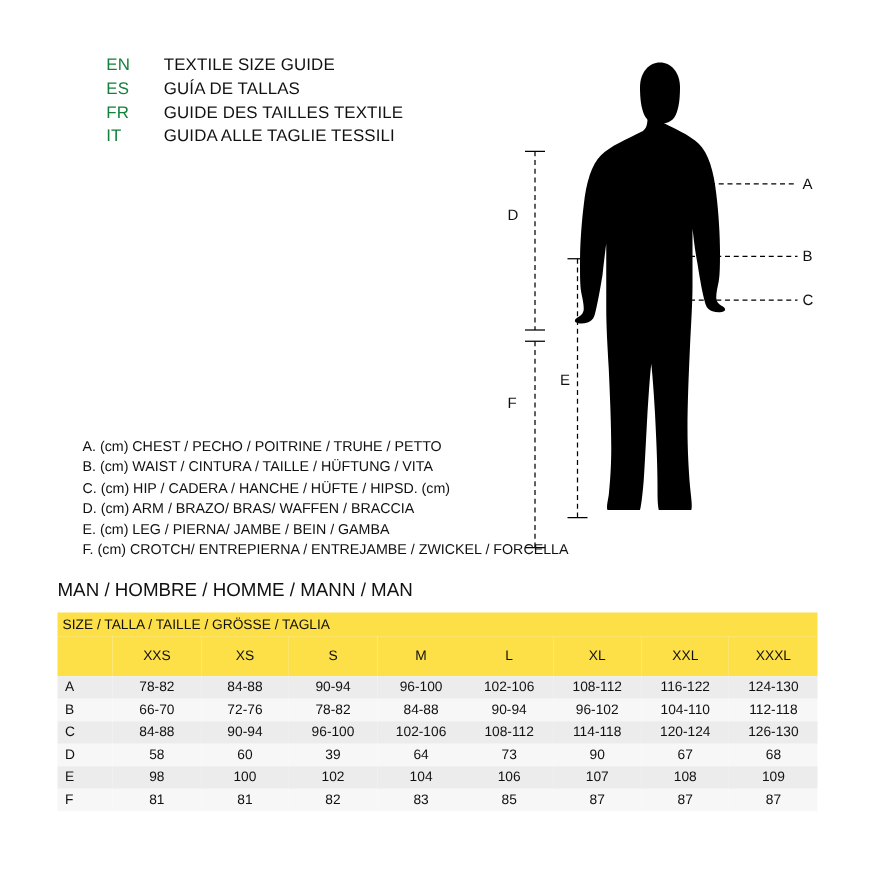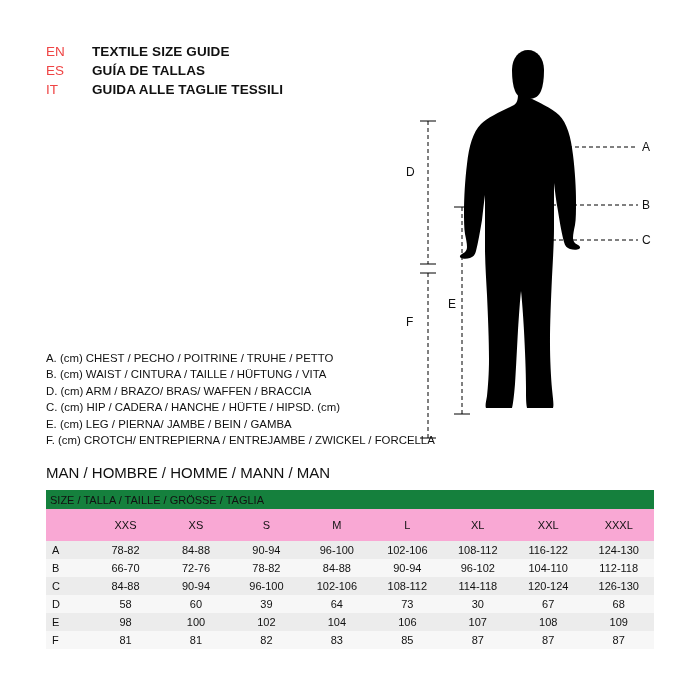--- a/index.html
+++ b/index.html
@@ -26,39 +26,40 @@
   .lang-row {
     display: flex;
     align-items: baseline;
     height: 19px;
     font-size: 13.5px;
     letter-spacing: 0.1px;
   }
   .lang-code {
     width: 46px;
     flex: 0 0 46px;
-    color: #ef4444;
+    color: #15803d;
+    margin-left: 39px;
   }
   .lang-title {
     color: #111;
-    font-weight: bold;
   }
 
   
   #legend {
     position: absolute;
     left: 46px;
     top: 350px;
     width: 420px;
   }
   .legend-row {
     font-size: 11.4px;
     line-height: 16.4px;
     color: #111;
     white-space: nowrap;
+    margin-left: 20px;
   }
   #gender-line {
     position: absolute;
     left: 46px;
     top: 464px;
     font-size: 15px;
     color: #111;
   }
 
   
@@ -84,28 +85,28 @@
   }
   #size-table td, #size-table th {
     padding: 0;
     margin: 0;
     font-weight: normal;
     text-align: center;
     height: 18px;
     color: #111;
   }
   #size-table tr.head-row td {
-    background: #15803d;
+    background: #fde047;
     text-align: left;
     padding-left: 4px;
     font-size: 11px;
     height: 19px;
   }
   #size-table tr.cols-row td {
-    background: #f9a8d4;
+    background: #fde047;
     height: 32px;
   }
   #size-table tr.band td {
     background: #ececec;
   }
   #size-table tr.band-alt td {
     background: #f7f7f7;
   }
   #size-table td.rowlabel {
     text-align: left;
@@ -120,20 +121,24 @@
 <body>
 
 <div id="lang-block">
   <div class="lang-row">
     <span class="lang-code">EN</span>
     <span class="lang-title">TEXTILE SIZE GUIDE</span>
   </div>
   <div class="lang-row">
     <span class="lang-code">ES</span>
     <span class="lang-title">GUÍA DE TALLAS</span>
+  </div>
+  <div class="lang-row">
+    <span class="lang-code">FR</span>
+    <span class="lang-title">GUIDE DES TAILLES TEXTILE</span>
   </div>
   <div class="lang-row">
     <span class="lang-code">IT</span>
     <span class="lang-title">GUIDA ALLE TAGLIE TESSILI</span>
   </div>
 </div>
 
 <div id="figure-area">
   <svg width="290" height="430" viewBox="0 0 290 430" xmlns="http://www.w3.org/2000/svg">
 
@@ -220,22 +225,22 @@
       <text x="16" y="148">D</text>
       <text x="58" y="280">E</text>
       <text x="16" y="298">F</text>
     </g>
   </svg>
 </div>
 
 <div id="legend">
   <div class="legend-row">A. (cm) CHEST / PECHO / POITRINE / TRUHE / PETTO</div>
   <div class="legend-row">B. (cm) WAIST / CINTURA / TAILLE / HÜFTUNG / VITA</div>
+  <div class="legend-row">C. (cm) HIP / CADERA / HANCHE / HÜFTE / HIPSD. (cm)</div>
   <div class="legend-row">D. (cm) ARM / BRAZO/ BRAS/ WAFFEN / BRACCIA</div>
-  <div class="legend-row">C. (cm) HIP / CADERA / HANCHE / HÜFTE / HIPSD. (cm)</div>
   <div class="legend-row">E. (cm) LEG / PIERNA/ JAMBE / BEIN / GAMBA</div>
   <div class="legend-row">F. (cm) CROTCH/ ENTREPIERNA / ENTREJAMBE / ZWICKEL / FORCELLA</div>
 </div>
 
 <div id="gender-line">MAN / HOMBRE / HOMME / MANN / MAN</div>
 
 <table id="size-table">
   <tbody>
     <tr class="head-row">
       <td colspan="9">SIZE / TALLA / TAILLE / GRÖSSE / TAGLIA</td>
@@ -288,21 +293,21 @@
       <td class="datacell">126-130</td>
     </tr>
 
     <tr class="band-alt">
       <td class="rowlabel">D</td>
       <td class="datacell">58</td>
       <td class="datacell">60</td>
       <td class="datacell">39</td>
       <td class="datacell">64</td>
       <td class="datacell">73</td>
-      <td class="datacell">30</td>
+      <td class="datacell">90</td>
       <td class="datacell">67</td>
       <td class="datacell">68</td>
     </tr>
 
     <tr class="band">
       <td class="rowlabel">E</td>
       <td class="datacell">98</td>
       <td class="datacell">100</td>
       <td class="datacell">102</td>
       <td class="datacell">104</td>

